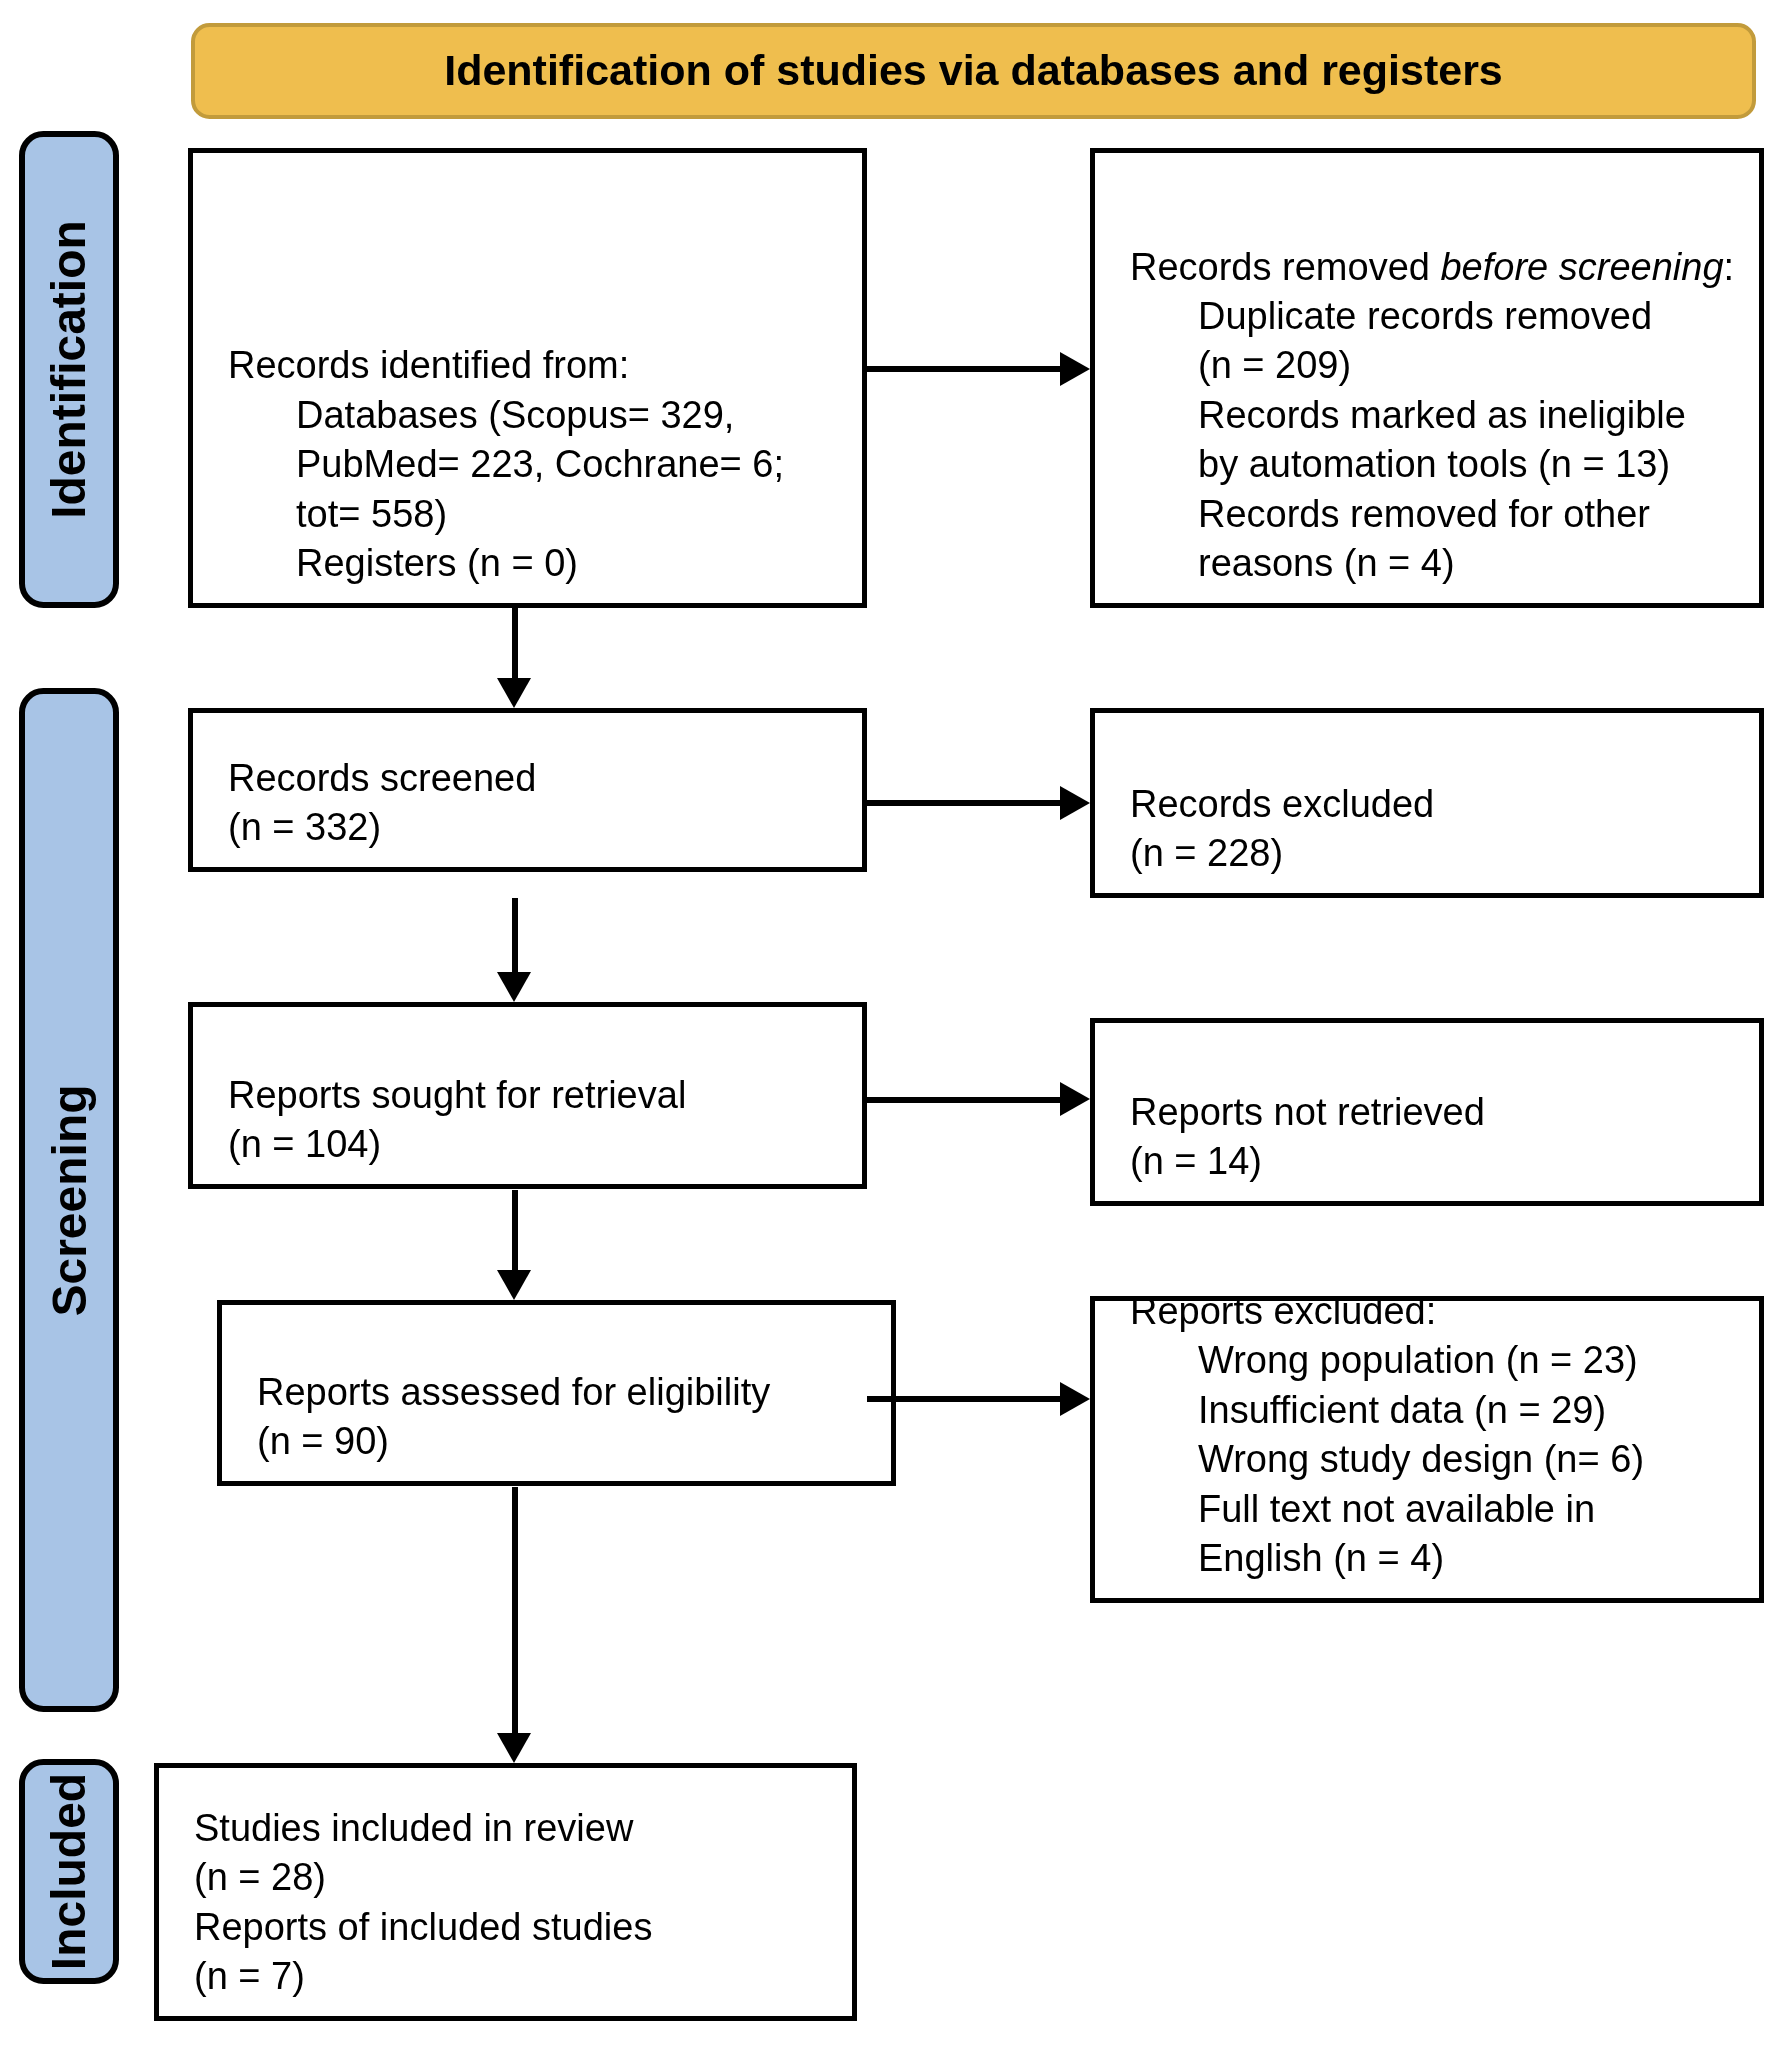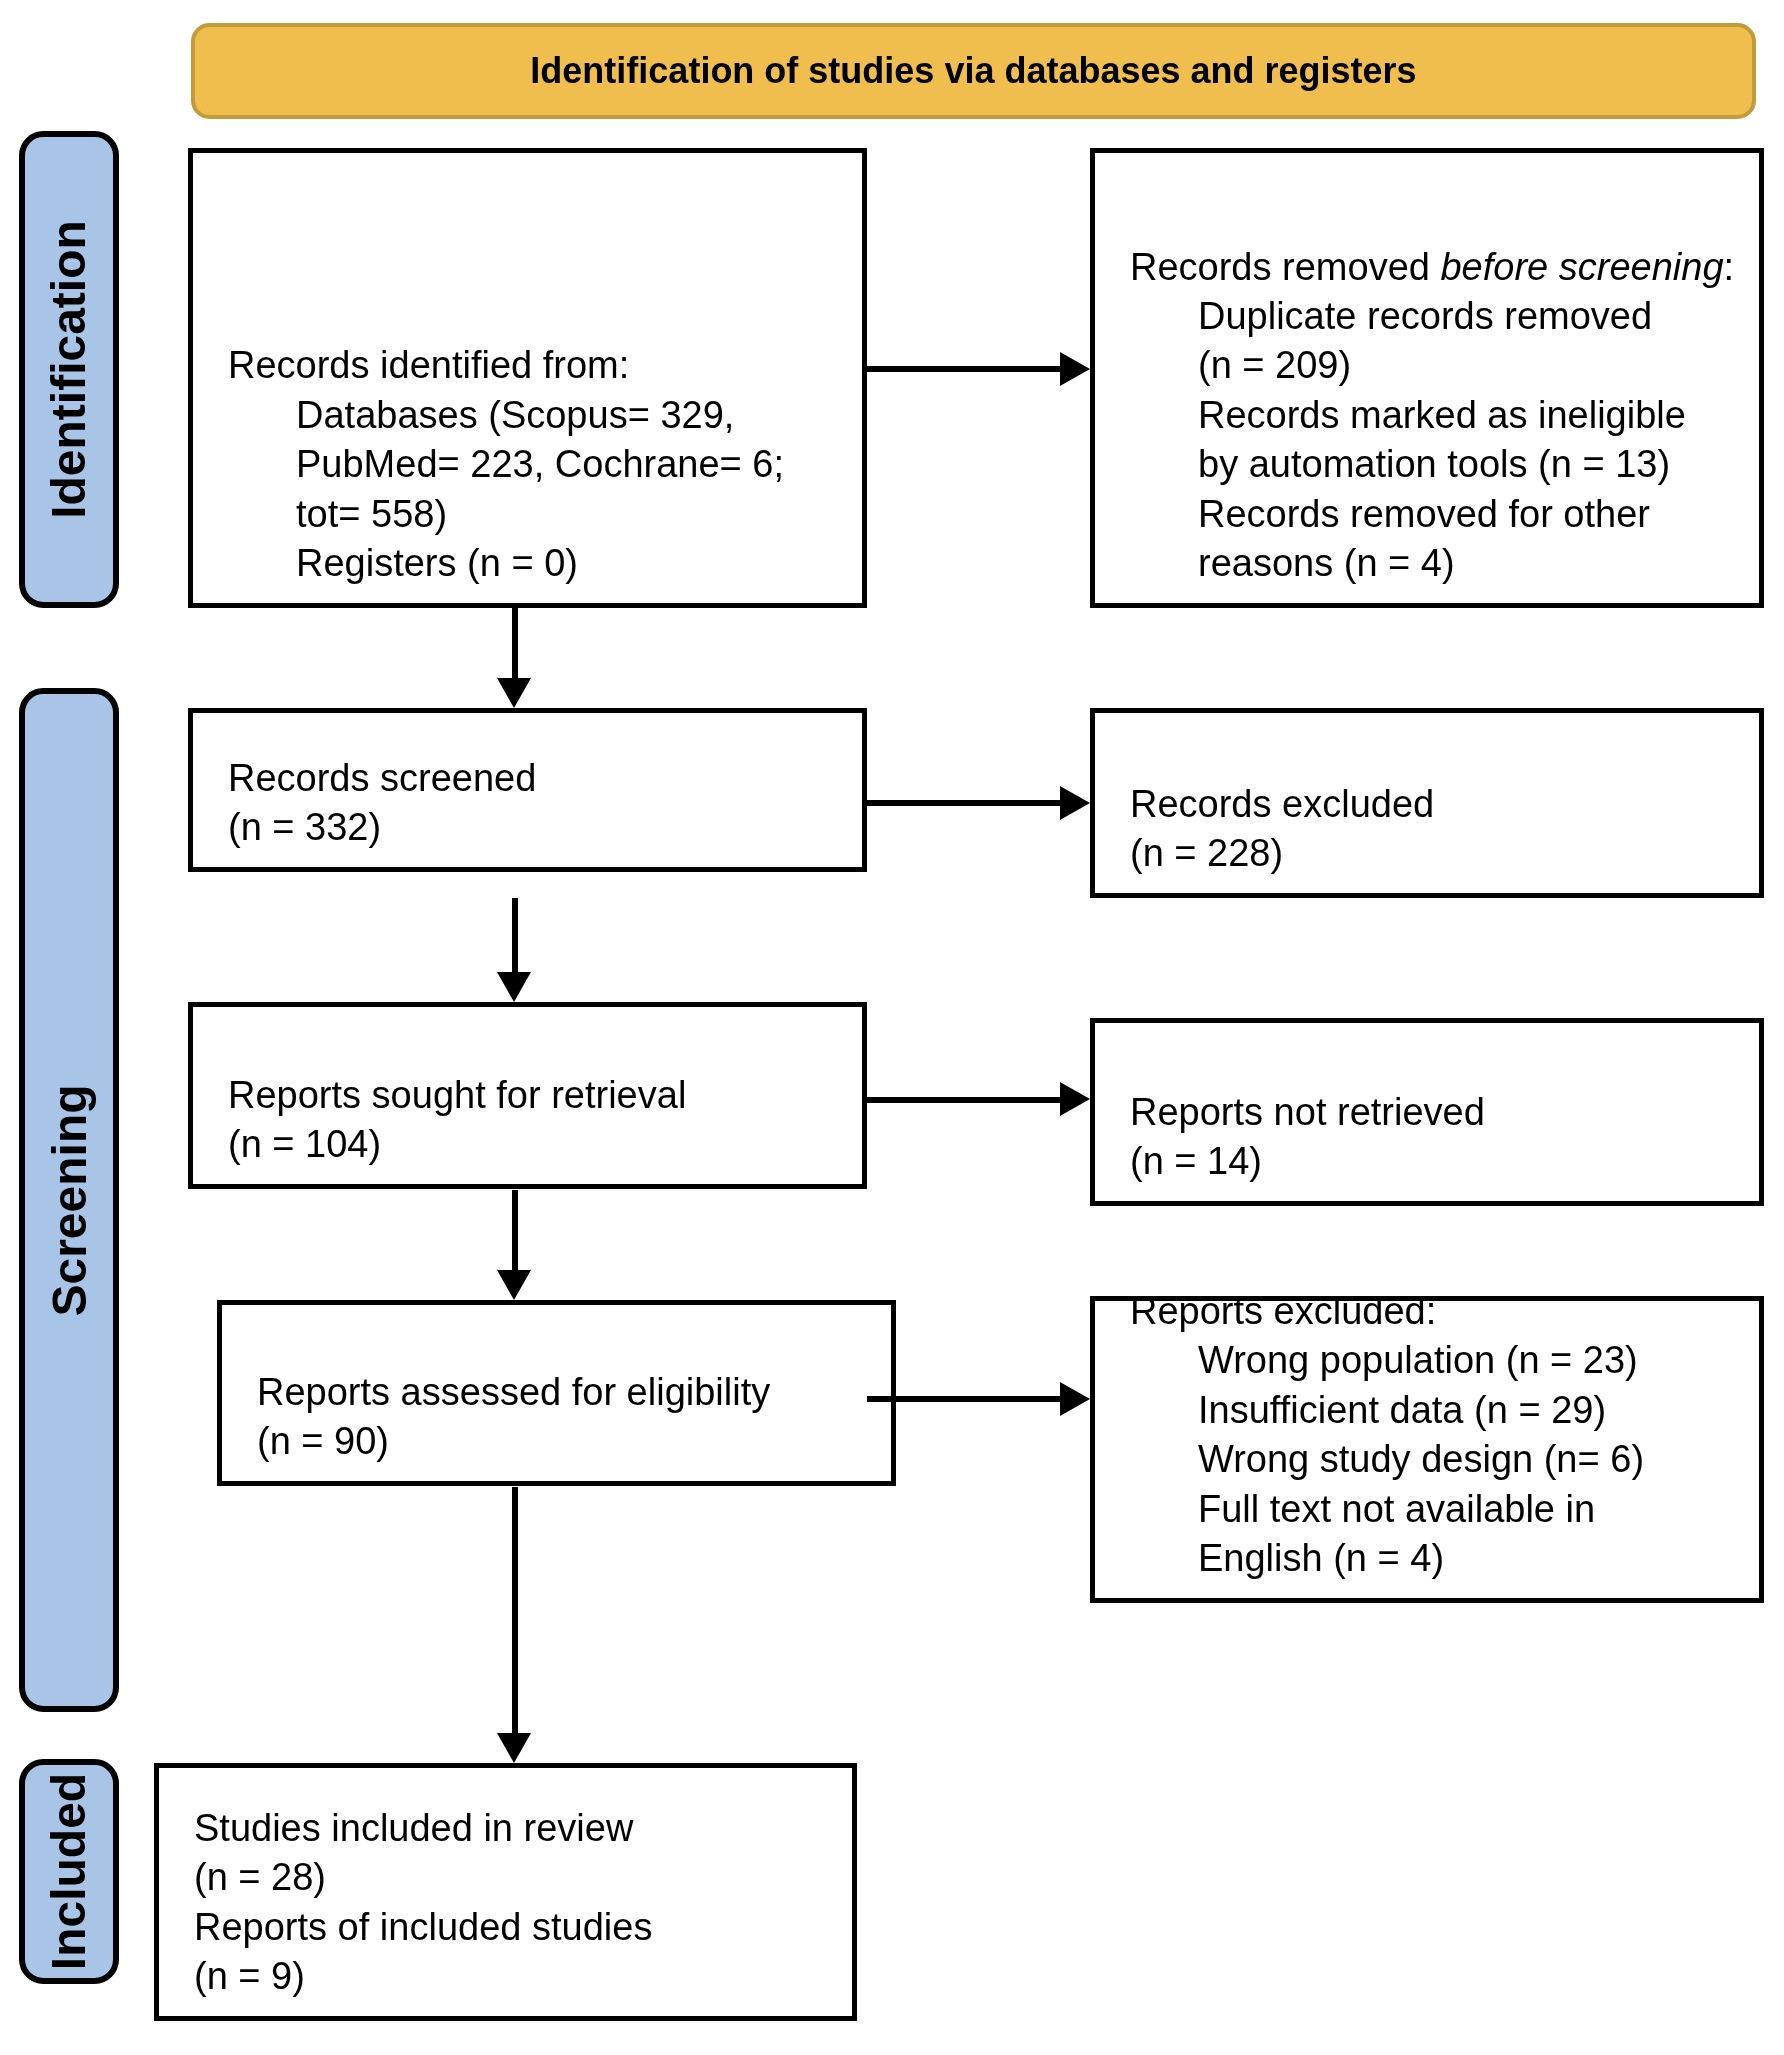--- a/index.html
+++ b/index.html
@@ -4,21 +4,21 @@
 <style>
   html,body{margin:0;padding:0;background:#ffffff;}
   .canvas{
     position:relative;width:1784px;height:2056px;background:#ffffff;
     font-family:"Liberation Sans", sans-serif;color:#000;
   }
   .banner{
     position:absolute;left:191px;top:22.5px;width:1565px;height:96px;
     background:#EFBE4E;border:4.9px solid #C29B3B;border-radius:18.6px;
     box-sizing:border-box;display:flex;align-items:center;justify-content:center;
-    font-weight:700;font-size:36px;
+    font-weight:700;font-size:43px;
   }
   .rail{
     position:absolute;left:18.6px;width:100px;background:#A8C4E6;
     border:6.3px solid #000;border-radius:24.4px;box-sizing:border-box;
     display:flex;align-items:center;justify-content:center;
   }
   .rail .label{
     transform:rotate(-90deg);white-space:nowrap;
     font-weight:700;font-size:48px;
   }
@@ -108,21 +108,21 @@
     <div class="indent">Insufficient data (n = 29)</div>
     <div class="indent">Wrong study design (n= 6)</div>
     <div class="indent">Full text not available in</div>
     <div class="indent">English (n = 4)</div>
   </div>
 
   <div class="box" style="left:154px;top:1763px;width:703px;height:258px;">
     <div>Studies included in review</div>
     <div>(n = 28)</div>
     <div>Reports of included studies</div>
-    <div>(n = 9)</div>
+    <div>(n = 7)</div>
   </div>
 
   <div>
     <div class="hline" style="left:867px;top:366px;width:193px;"></div>
     <div class="head-right" style="left:1060px;top:352px;"></div>
   </div>
   <div>
     <div class="hline" style="left:867px;top:800px;width:193px;"></div>
     <div class="head-right" style="left:1060px;top:786px;"></div>
   </div>

